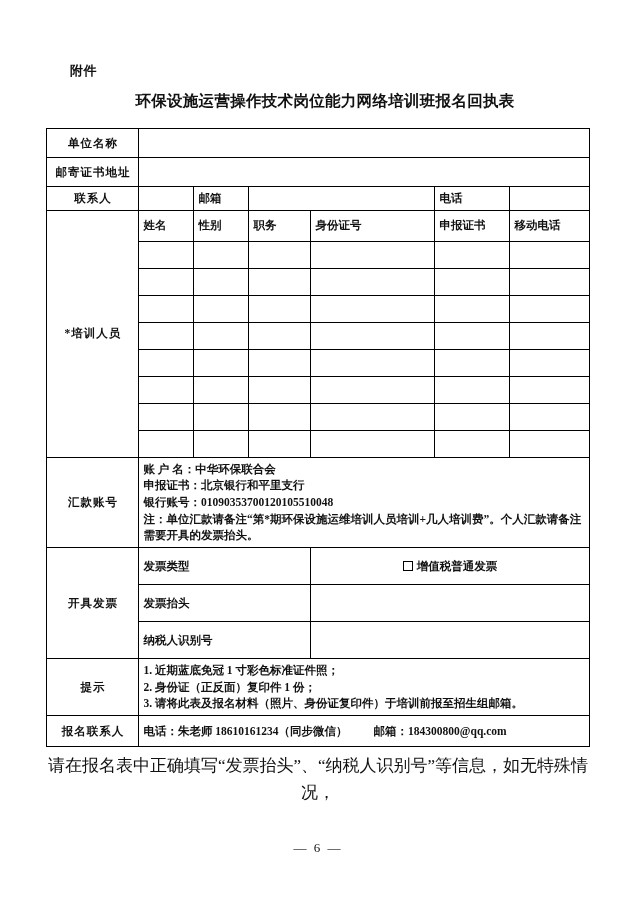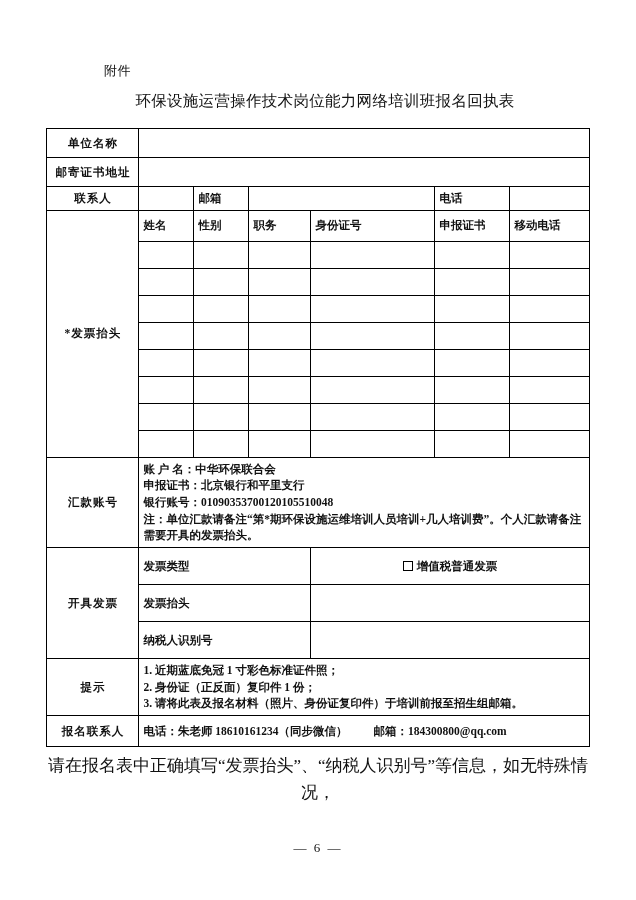--- a/index.html
+++ b/index.html
@@ -17,28 +17,28 @@
   }
   .page {
     position: relative;
     width: 636px;
     height: 900px;
     box-sizing: border-box;
     padding: 62px 46px 0 46px;
   }
   .attach-label {
     font-size: 13px;
-    font-weight: normal;
-    margin-left: 58px;
+    font-weight: bold;
+    margin-left: 24px;
     letter-spacing: 0.5px;
   }
   .doc-title {
     text-align: center;
     font-size: 15.5px;
-    font-weight: normal;
+    font-weight: bold;
     letter-spacing: 0.3px;
     margin-top: 11px;
     margin-bottom: 16px;
     padding-left: 14px;
   }
   table.main {
     border-collapse: collapse;
     width: 542px;
     margin: 0 auto;
     table-layout: fixed;
@@ -137,21 +137,21 @@
     <tr>
       <td class="lbl">联系人</td>
       <td></td>
       <td class="c-center">邮箱</td>
       <td colspan="3"></td>
       <td class="c-center">电话</td>
       <td></td>
     </tr>
 
     <tr>
-      <td class="lbl" rowspan="9">*发票抬头</td>
+      <td class="lbl" rowspan="9">*培训人员</td>
       <td class="c-center" style="height:24px">姓名</td>
       <td class="c-center">性别</td>
       <td class="c-center">职务</td>
       <td class="c-center" colspan="2">身份证号</td>
       <td class="c-center">申报证书</td>
       <td class="c-center">移动电话</td>
     </tr>
 
     <tr class="emptyrow">
       <td></td>

